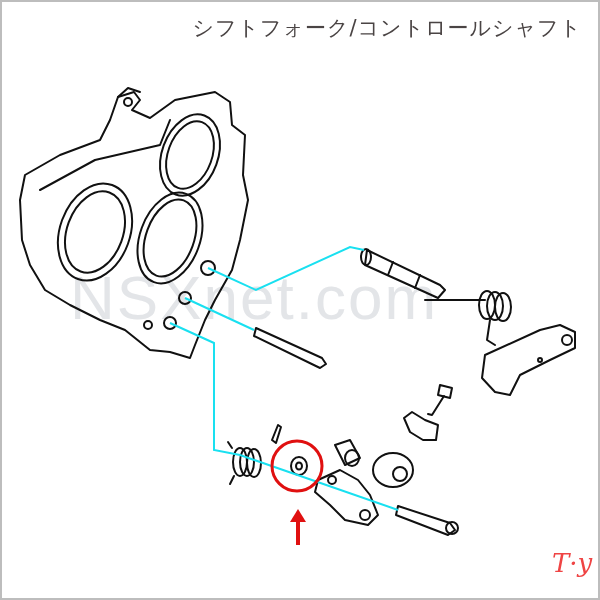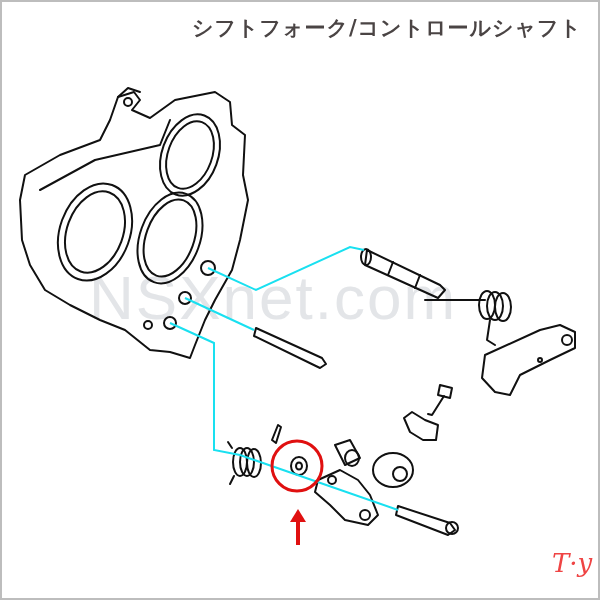--- a/index.html
+++ b/index.html
@@ -1,20 +1,20 @@
 <!DOCTYPE html>
 <html><head>
 <meta charset="utf-8">
 <style>
   html,body{margin:0;padding:0;background:#fff;}
   body{width:600px;height:600px;overflow:hidden;position:relative;font-family:"DejaVu Sans",sans-serif;}
   .frame{position:absolute;left:0;top:0;width:596px;height:596px;border-left:2px solid #bdbdbd;border-top:2px solid #bdbdbd;border-bottom:2px solid #bdbdbd;border-right:2px solid #bdbdbd;background:#fff;}
-  .title{position:absolute;right:18px;top:14px;font-size:21px;font-weight:bold;color:#4a4444;letter-spacing:1px;white-space:nowrap;}
+  .title{position:absolute;right:18px;top:14px;font-size:21px;font-weight:normal;color:#4a4444;letter-spacing:1px;white-space:nowrap;}
   svg.dia{position:absolute;left:0;top:0;}
-  .wm{position:absolute;left:70px;top:262px;font-size:62px;color:#e3e5e8;font-family:"Liberation Sans",sans-serif;letter-spacing:2px;white-space:nowrap;margin-left:19px;}
+  .wm{position:absolute;left:70px;top:262px;font-size:62px;color:#e3e5e8;font-family:"Liberation Sans",sans-serif;letter-spacing:2px;white-space:nowrap;}
   .sig{position:absolute;left:552px;top:548px;font-family:"DejaVu Serif",serif;font-style:italic;font-size:26px;color:#ef4444;}
 </style>
 </head>
 <body>
 
 <div class="frame"></div>
 <div class="wm">NSXnet.com</div>
 <div class="title">シフトフォーク/コントロールシャフト</div>
 
 <svg class="dia" width="600" height="600" viewBox="0 0 600 600">

